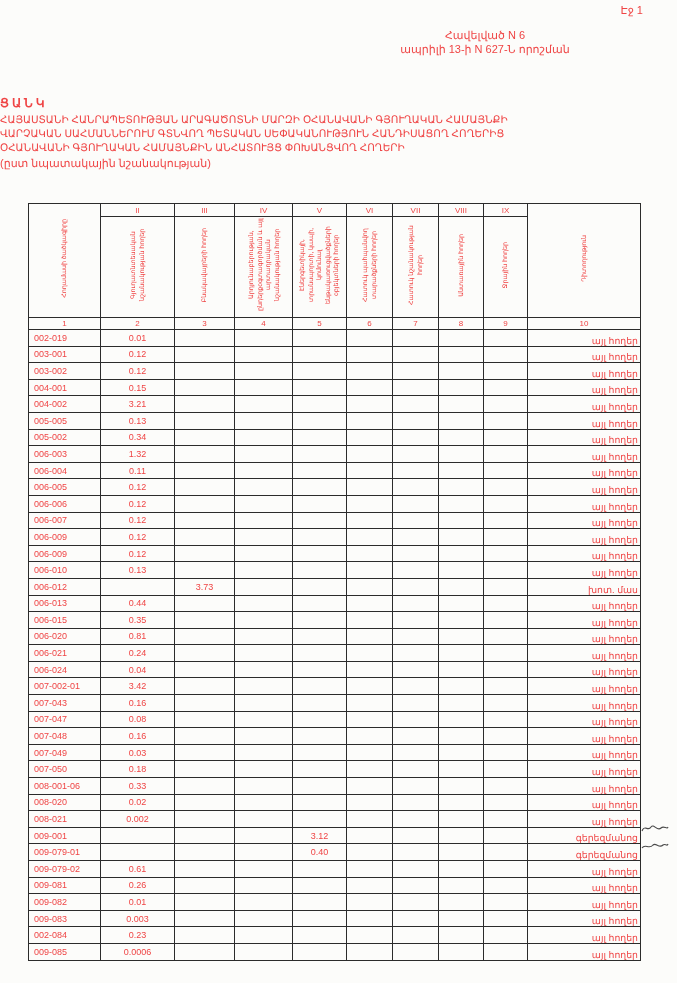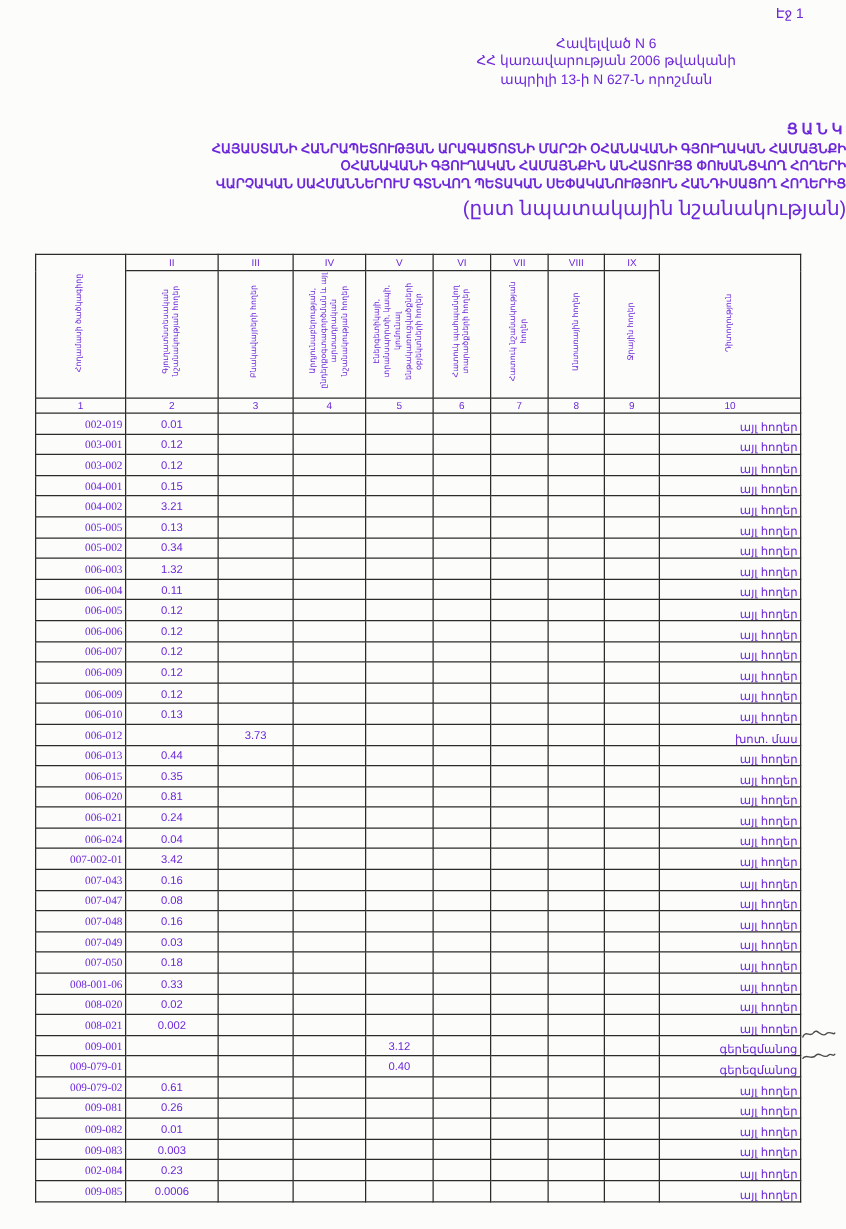--- a/index.html
+++ b/index.html
@@ -2,21 +2,21 @@
 <html><head>
 <meta charset="utf-8">
 <style>
   html, body { margin: 0; padding: 0; background: #fcfcfa; }
   .page {
     position: relative;
     width: 677px;
     height: 983px;
     background: #fcfcfa;
     font-family: "Liberation Sans", sans-serif;
-    color: #6d28d9;
+    color: #ef4444;
     overflow: hidden;
   }
   .page-num {
     position: absolute;
     top: 4px;
     right: 34px;
     font-size: 11px;
   }
   .appendix {
     position: absolute;
@@ -25,36 +25,35 @@
     width: 290px;
     text-align: center;
     font-size: 11px;
     line-height: 1.3;
   }
   .title-block {
     position: absolute;
     top: 96px;
     left: 0;
     width: 100%;
-    text-align: right;
+    text-align: left;
   }
   .title-heading {
     font-size: 12px;
     font-weight: bold;
     letter-spacing: 3px;
     margin-bottom: 3px;
   }
   .title-line {
     font-size: 10.4px;
-    font-weight: bold;
+    font-weight: normal;
     line-height: 1.35;
-    padding-left: 46px;
   }
   .subtitle {
-    font-size: 16px;
+    font-size: 11px;
     font-weight: normal;
     margin-top: 2px;
   }
   table.doc-table {
     position: absolute;
     left: 28px;
     top: 203px;
     width: 612px;
     border-collapse: collapse;
     table-layout: fixed;
@@ -94,44 +93,43 @@
     font-size: 8px;
     text-align: center;
     padding: 0;
   }
   tbody td {
     height: 15.6px;
     font-size: 9px;
     padding: 0 2px;
     text-align: center;
   }
-  tbody td.col1 { text-align: right; padding-left: 19px; font-family: Liberation Serif, serif; }
+  tbody td.col1 { text-align: left; padding-left: 5px; }
   tbody td.col10 { text-align: right; padding-left: 4px; font-size: 9.3px; vertical-align: bottom; }
   .margin-mark { position: absolute; left: 641px; }
   .mark-1 { top: 820px; }
   .mark-2 { top: 838px; }
 </style>
 </head>
 <body>
 
 <div class="page">
 
   <div class="page-num">Էջ 1</div>
 
   <div class="appendix">
     <div>Հավելված N 6</div>
-    <div>ՀՀ կառավարության 2006 թվականի</div>
     <div>ապրիլի 13-ի N 627-Ն որոշման</div>
   </div>
 
   <div class="title-block">
     <div class="title-heading">ՑԱՆԿ</div>
     <div class="title-line">ՀԱՅԱՍՏԱՆԻ ՀԱՆՐԱՊԵՏՈՒԹՅԱՆ ԱՐԱԳԱԾՈՏՆԻ ՄԱՐԶԻ ՕՀԱՆԱՎԱՆԻ ԳՅՈՒՂԱԿԱՆ ՀԱՄԱՅՆՔԻ</div>
+    <div class="title-line">ՎԱՐՉԱԿԱՆ ՍԱՀՄԱՆՆԵՐՈՒՄ ԳՏՆՎՈՂ ՊԵՏԱԿԱՆ ՍԵՓԱԿԱՆՈՒԹՅՈՒՆ ՀԱՆԴԻՍԱՑՈՂ ՀՈՂԵՐԻՑ</div>
     <div class="title-line">ՕՀԱՆԱՎԱՆԻ ԳՅՈՒՂԱԿԱՆ ՀԱՄԱՅՆՔԻՆ ԱՆՀԱՏՈՒՅՑ ՓՈԽԱՆՑՎՈՂ ՀՈՂԵՐԻ</div>
-    <div class="title-line">ՎԱՐՉԱԿԱՆ ՍԱՀՄԱՆՆԵՐՈՒՄ ԳՏՆՎՈՂ ՊԵՏԱԿԱՆ ՍԵՓԱԿԱՆՈՒԹՅՈՒՆ ՀԱՆԴԻՍԱՑՈՂ ՀՈՂԵՐԻՑ</div>
     <div class="subtitle">(ըստ նպատակային նշանակության)</div>
   </div>
 
   <table class="doc-table">
     <colgroup>
       <col style="width:72px">
         <col style="width:74px">
         <col style="width:60px">
         <col style="width:58px">
       <col style="width:54px">

